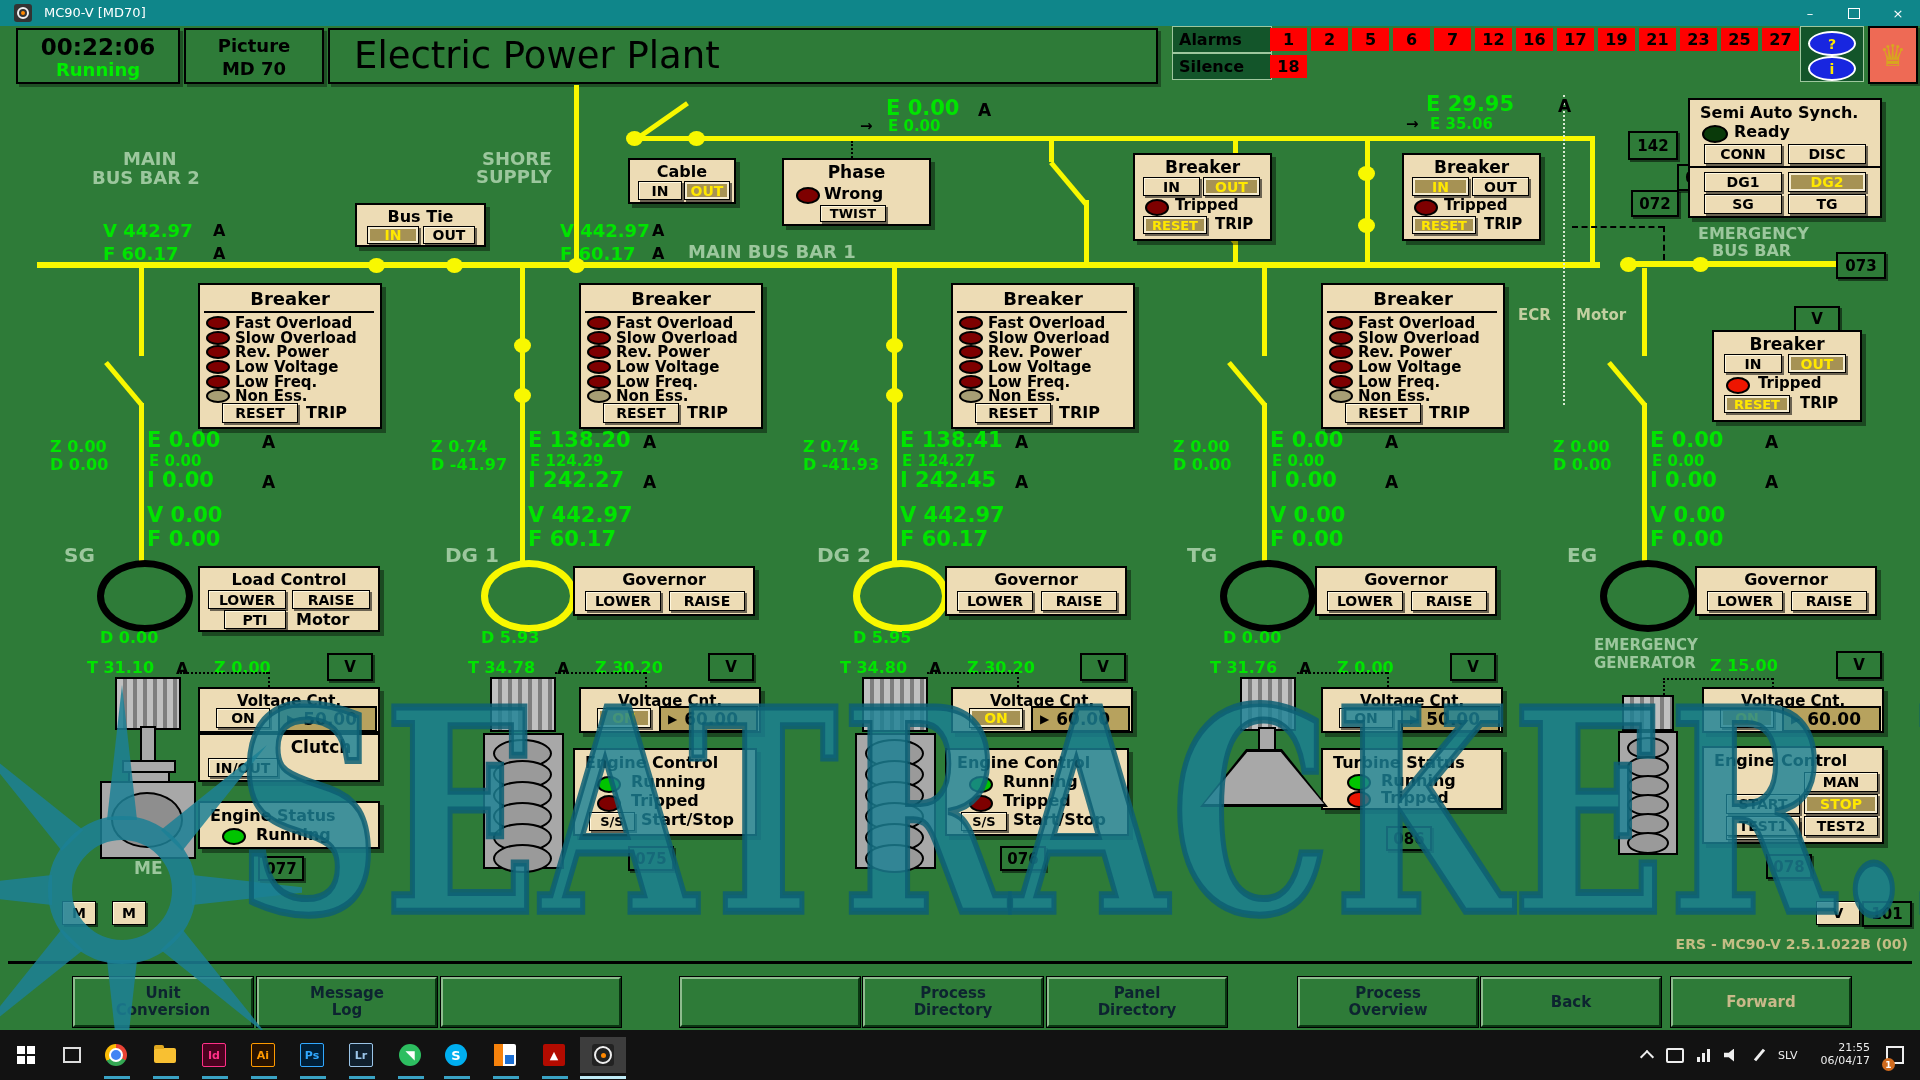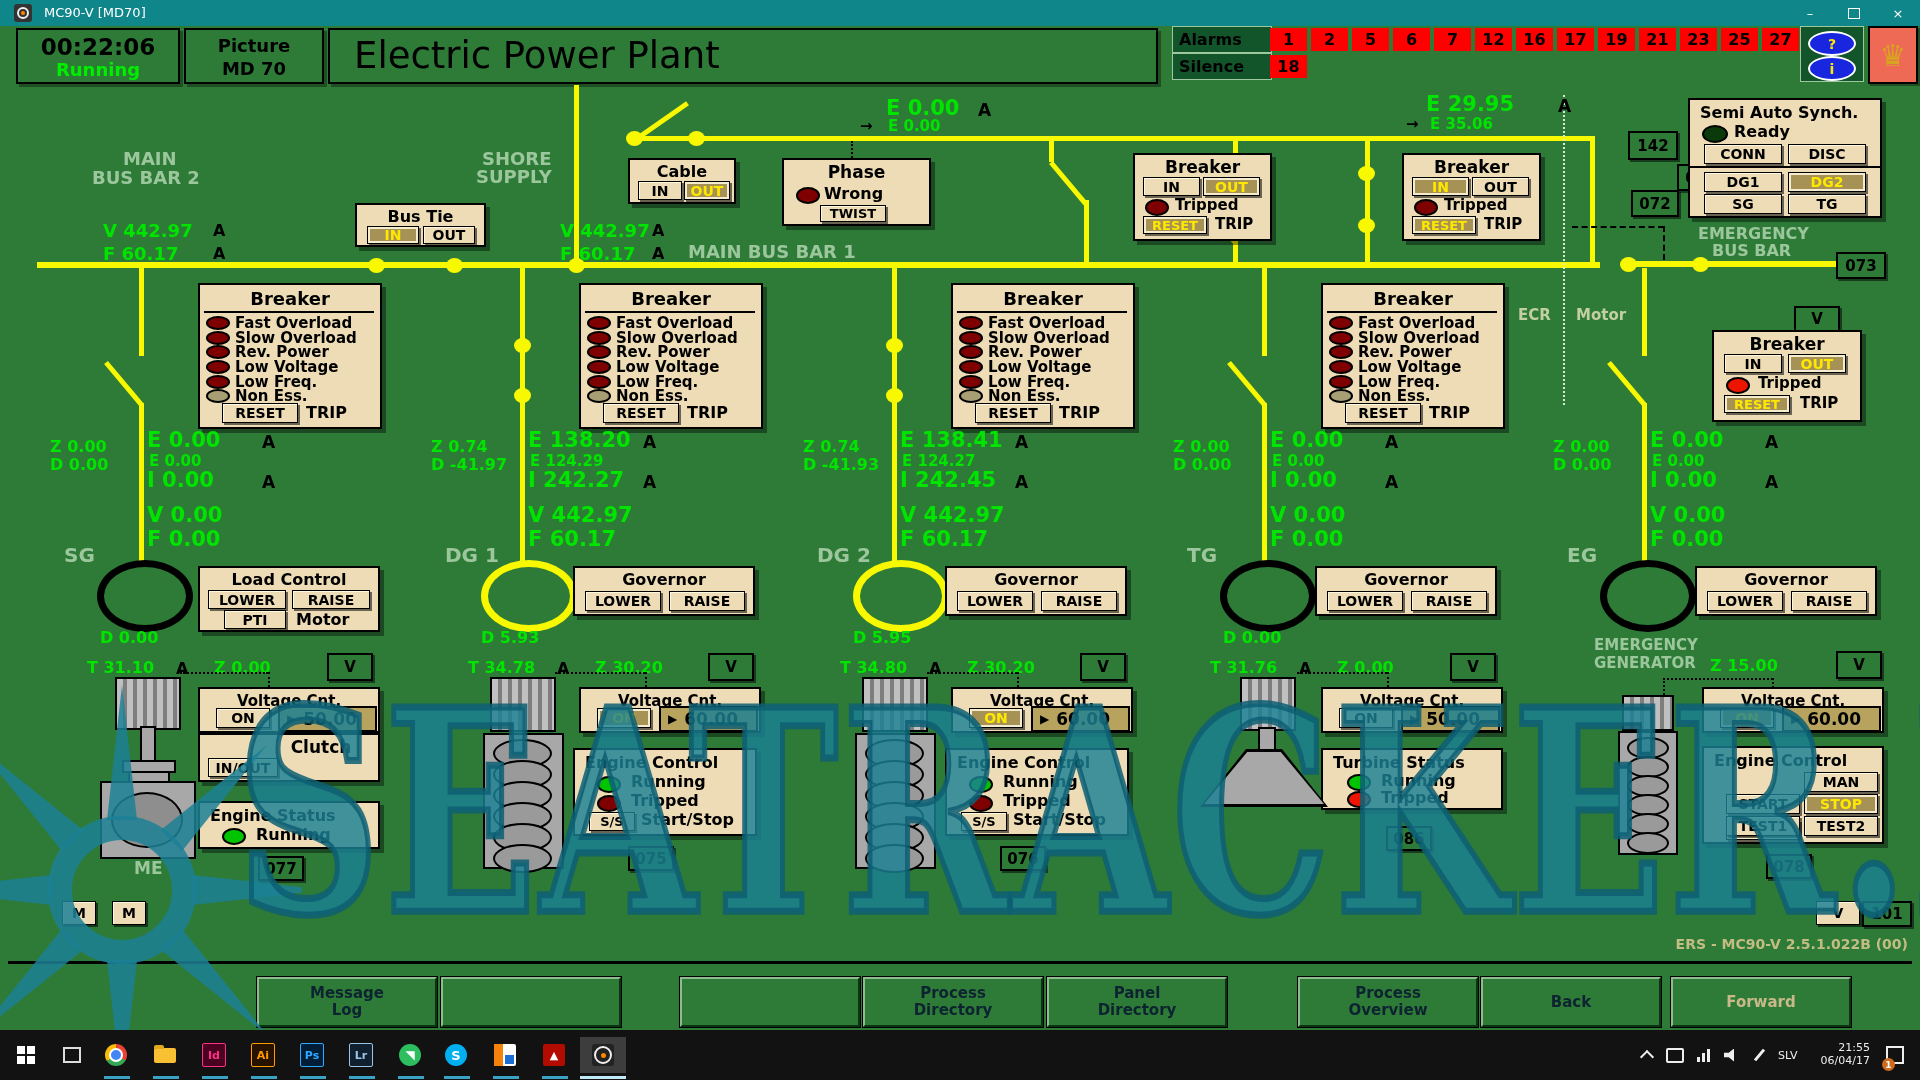--- a/index.html
+++ b/index.html
@@ -656,20 +656,24 @@
       <div class="eep" style="left:7px;top:99px;width:38px;height:18px;"></div>
   </div>
   <div class="tag" style="left:1766px;top:854px;width:42px;height:21px;">078</div>
 
   <div class="bt" style="left:62px;top:901px;width:32px;height:22px;">M</div>
   <div class="bt" style="left:112px;top:901px;width:32px;height:22px;">M</div>
   <div class="bt" style="left:1816px;top:901px;width:42px;height:22px;">V</div>
   <div class="tag" style="left:1862px;top:901px;width:46px;height:22px;">101</div>
   <div class="abs" style="right:12px;top:936px;font-weight:bold;font-size:14px;color:#c3bd84;">ERS - MC90-V 2.5.1.022B (00)</div>
   <div class="abs" style="left:8px;top:961px;width:1904px;height:3px;background:#000;"></div>
+  <div class="navbt" style="left:73px;top:977px;">
+    <span>Unit</span>
+      <span>Conversion</span>
+    </div>
   <div class="navbt" style="left:257px;top:977px;">
     <span>Message</span>
       <span>Log</span>
     </div>
   <div class="navbt" style="left:441px;top:977px;">
     <span></span>
       <span></span>
     </div>
   <div class="navbt" style="left:680px;top:977px;">
     <span></span>

